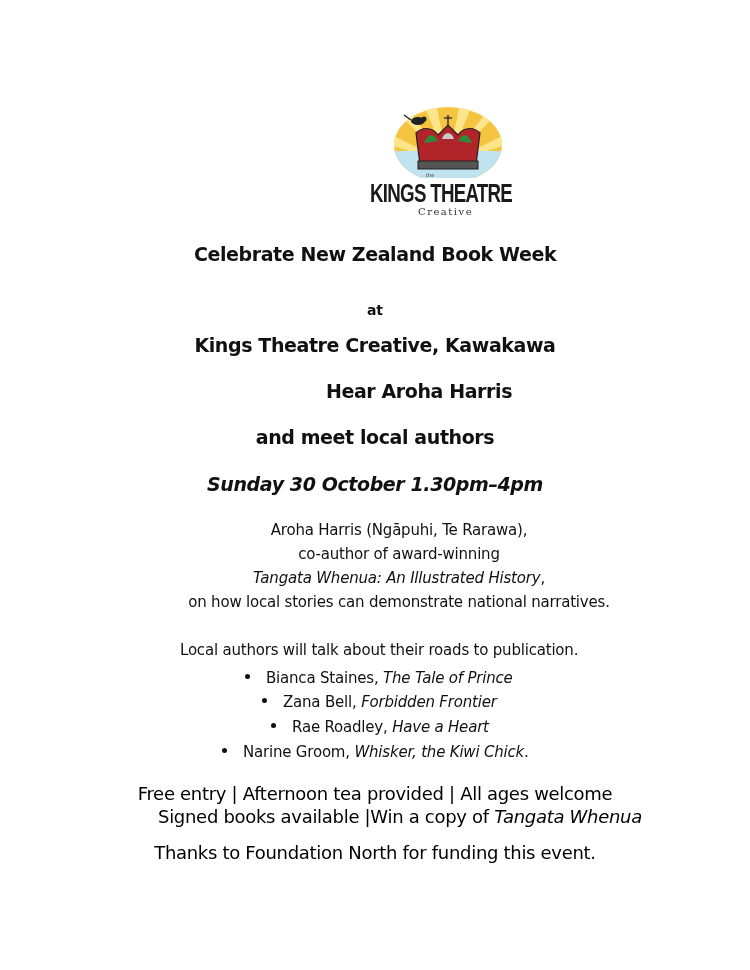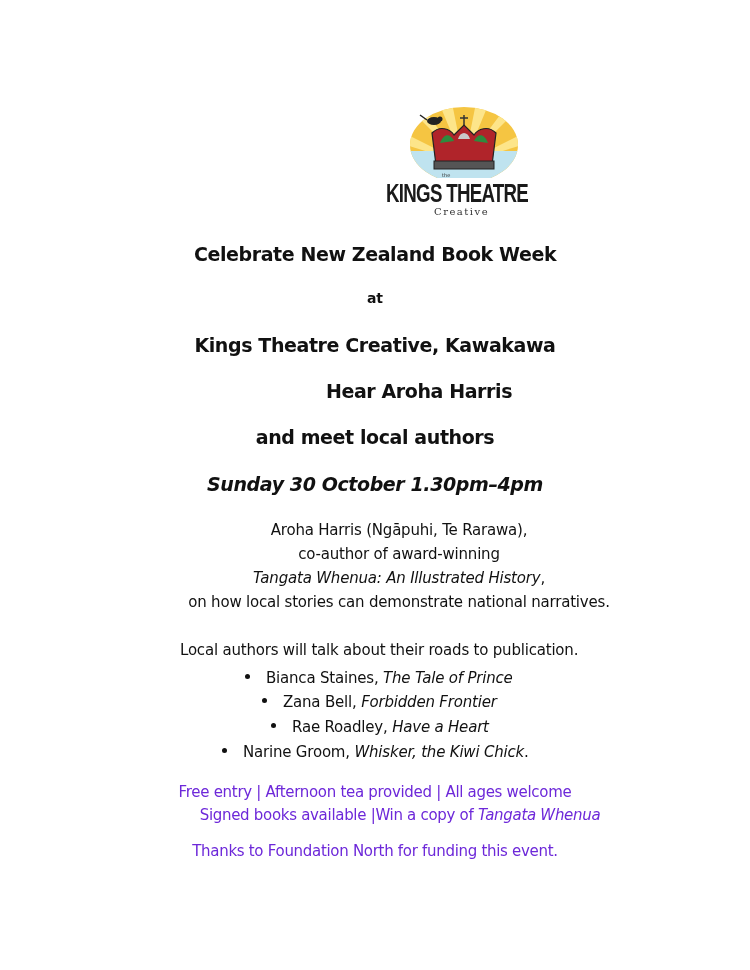--- a/index.html
+++ b/index.html
@@ -4,31 +4,31 @@
 <style>
   html, body { margin:0; padding:0; background:#ffffff; }
   body { width:750px; height:970px; position:relative; overflow:hidden; color:#111; font-family:"DejaVu Sans", sans-serif; }
   .logos { position:absolute; left:0; top:0; width:750px; height:230px; }
   .nzsa { position:absolute; left:214px; top:92px; width:168px; height:130px; }
   .nzsa svg { position:absolute; left:0; top:0; }
   .nzsa-line1, .nzsa-line2 { position:absolute; left:8px; font-family:"Liberation Serif", serif; color:#1a1a1a; white-space:nowrap; letter-spacing:-0.2px; }
   .nzsa-line1 { top:85px; font-size:14.5px; }
   .nzsa-line2 { top:101px; font-size:14.5px; }
   .nzsa-line3 { position:absolute; left:8px; top:119px; font-family:"Liberation Sans", sans-serif; font-size:6px; white-space:nowrap; color:#222; }
-  .kings { position:absolute; left:384px; top:103px; width:160px; height:120px; }
+  .kings { position:absolute; left:368px; top:103px; width:160px; height:120px; }
   .kings svg { position:absolute; left:0; top:0; }
   .kings-name { position:absolute; left:2px; top:75px; font-family:"Liberation Sans", sans-serif; font-weight:bold; font-size:26px; letter-spacing:-1px; transform:scaleX(0.72); transform-origin:left top; white-space:nowrap; color:#1a1a1a; }
   .kings-creative { position:absolute; left:50px; top:103px; font-family:"DejaVu Serif", serif; font-size:10px; color:#333; letter-spacing:1.5px; }
   .kings-the { position:absolute; left:58px; top:69px; font-size:5px; color:#333; }
 
   .center { position:absolute; left:0; width:750px; text-align:center; white-space:nowrap; }
   .h { font-family:"DejaVu Sans", sans-serif; font-weight:bold; font-size:19px; letter-spacing:-0.4px; color:#111; }
   .at { font-family:"DejaVu Sans", sans-serif; font-weight:bold; font-size:14px; color:#111; }
   .body { font-family:"DejaVu Sans", sans-serif; font-size:15px; letter-spacing:-0.2px; color:#111;padding-left:24px; }
-  .small { font-family:"DejaVu Sans", sans-serif; font-size:15px; letter-spacing:-0.3px; color:#6d28d9; }
+  .small { font-family:"DejaVu Sans", sans-serif; font-size:18px; letter-spacing:-0.3px; color:#000000; }
   i { font-style:italic; }
   .bullet-row { position:absolute; white-space:nowrap; font-family:"DejaVu Sans", sans-serif; font-size:15px; letter-spacing:-0.2px; color:#111; }
   .bullet { display:inline-block; width:5px; height:5px; background:#111; border-radius:50%; vertical-align:middle; margin-right:16px; position:relative; top:-2px; }
 </style>
 </head>
 <body>
 
 <div class="logos">
 
   <div class="kings">
@@ -65,21 +65,21 @@
         <line x1="43" y1="17" x2="36" y2="12" stroke="#222" stroke-width="1.5"></line>
       </g>
     </svg>
     <div class="kings-the">the</div>
     <div class="kings-name">KINGS THEATRE</div>
     <div class="kings-creative">Creative</div>
   </div>
 </div>
 
 <div class="center h" style="top:243px;">Celebrate New Zealand Book Week</div>
-<div class="center at" style="top:290px;">at</div>
+<div class="center at" style="top:302px;">at</div>
 <div class="center h" style="top:334px;">Kings Theatre Creative, Kawakawa</div>
 <div class="center h" style="top:380px;padding-left:44px;">Hear Aroha Harris</div>
 <div class="center h" style="top:426px;">and meet local authors</div>
 <div class="center h" style="top:473px;font-style:italic;">Sunday 30 October 1.30pm–4pm</div>
 
 <div class="center body" style="top:521px;">Aroha Harris (Ngāpuhi, Te Rarawa),</div>
 <div class="center body" style="top:545px;">co-author of award-winning</div>
 <div class="center body" style="top:569px;"><i>Tangata Whenua: An Illustrated History</i><span>,</span></div>
 <div class="center body" style="top:593px;">on how local stories can demonstrate national narratives.</div>
 

